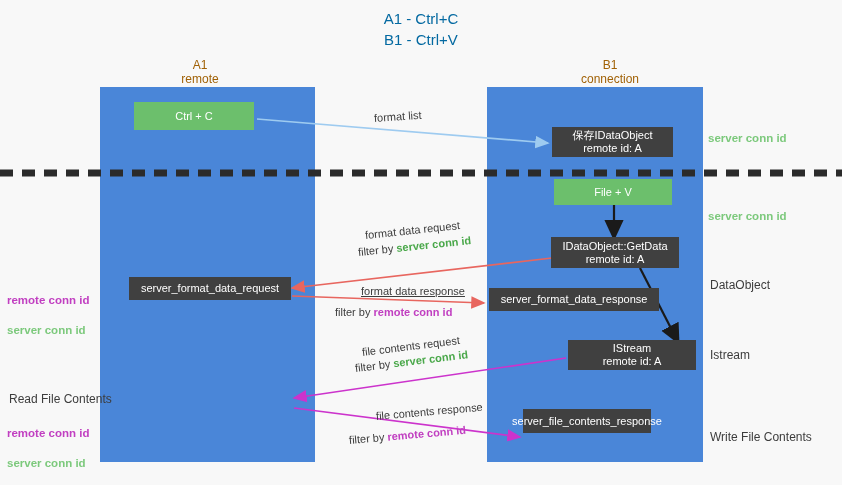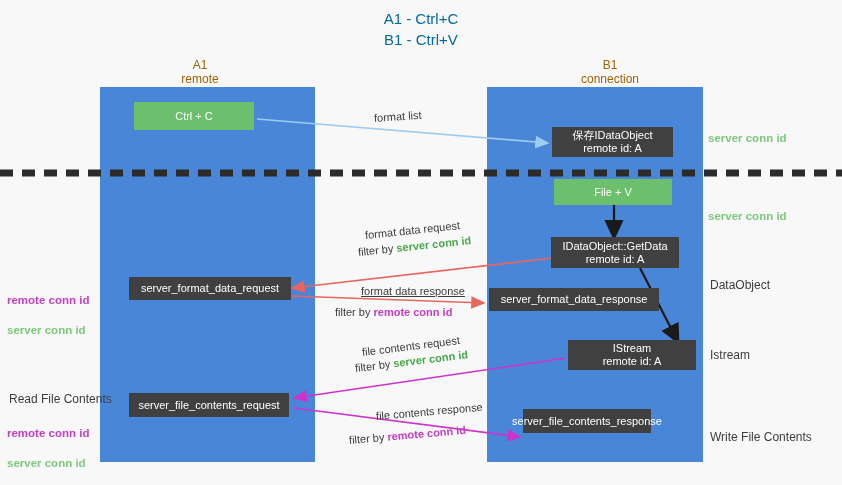--- a/index.html
+++ b/index.html
@@ -120,21 +120,20 @@
   <div class="box orange" style="left:551px;top:237px;width:128px;height:31px;">IDataObject::GetData
 remote id: A</div>
 
   <div class="box orange" style="left:129px;top:277px;width:162px;height:23px;">server_format_data_request</div>
 
   <div class="box orange" style="left:489px;top:288px;width:170px;height:23px;">server_format_data_response</div>
 
   <div class="box orange" style="left:568px;top:340px;width:128px;height:30px;">IStream
 remote id: A</div>
 
-  <div class="box orange" style="left:129px;top:393px;width:160px;height:24px;">server_file_contents_request</div>
 
   <div class="box orange" style="left:523px;top:409px;width:128px;height:24px;">server_file_contents_response</div>
 
   <div class="conn-label green" style="left:708px;top:131px;">server conn id</div>
   <div class="conn-label green" style="left:708px;top:209px;">server conn id</div>
   <div class="plain-label" style="left:710px;top:244px;margin-top:34px;">DataObject</div>
   <div class="plain-label" style="left:710px;top:348px;">Istream</div>
   <div class="plain-label" style="left:710px;top:430px;">Write File Contents</div>
 
   <div class="conn-label multi" style="left:7px;top:278px;">

